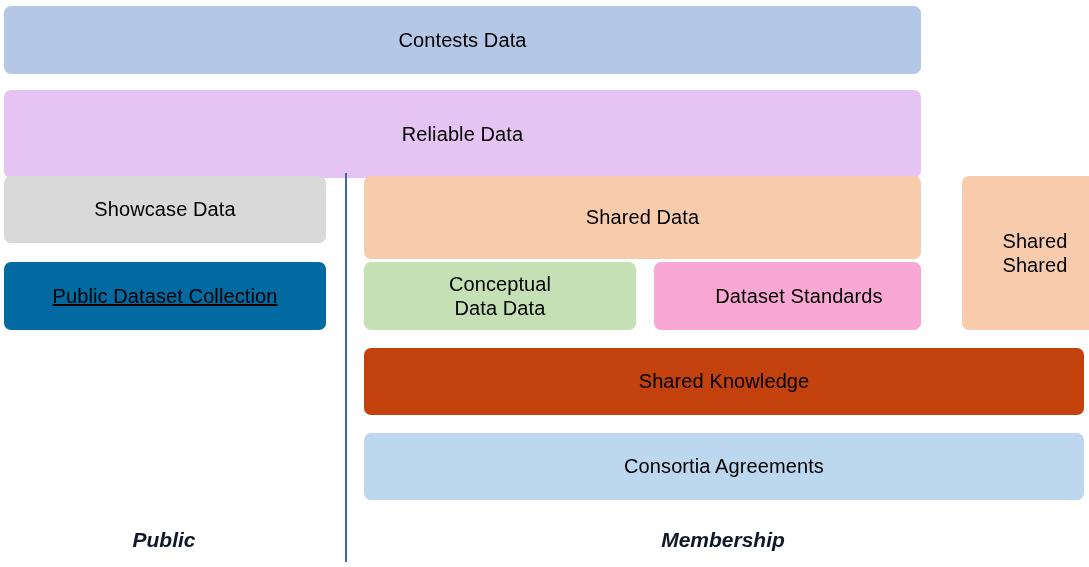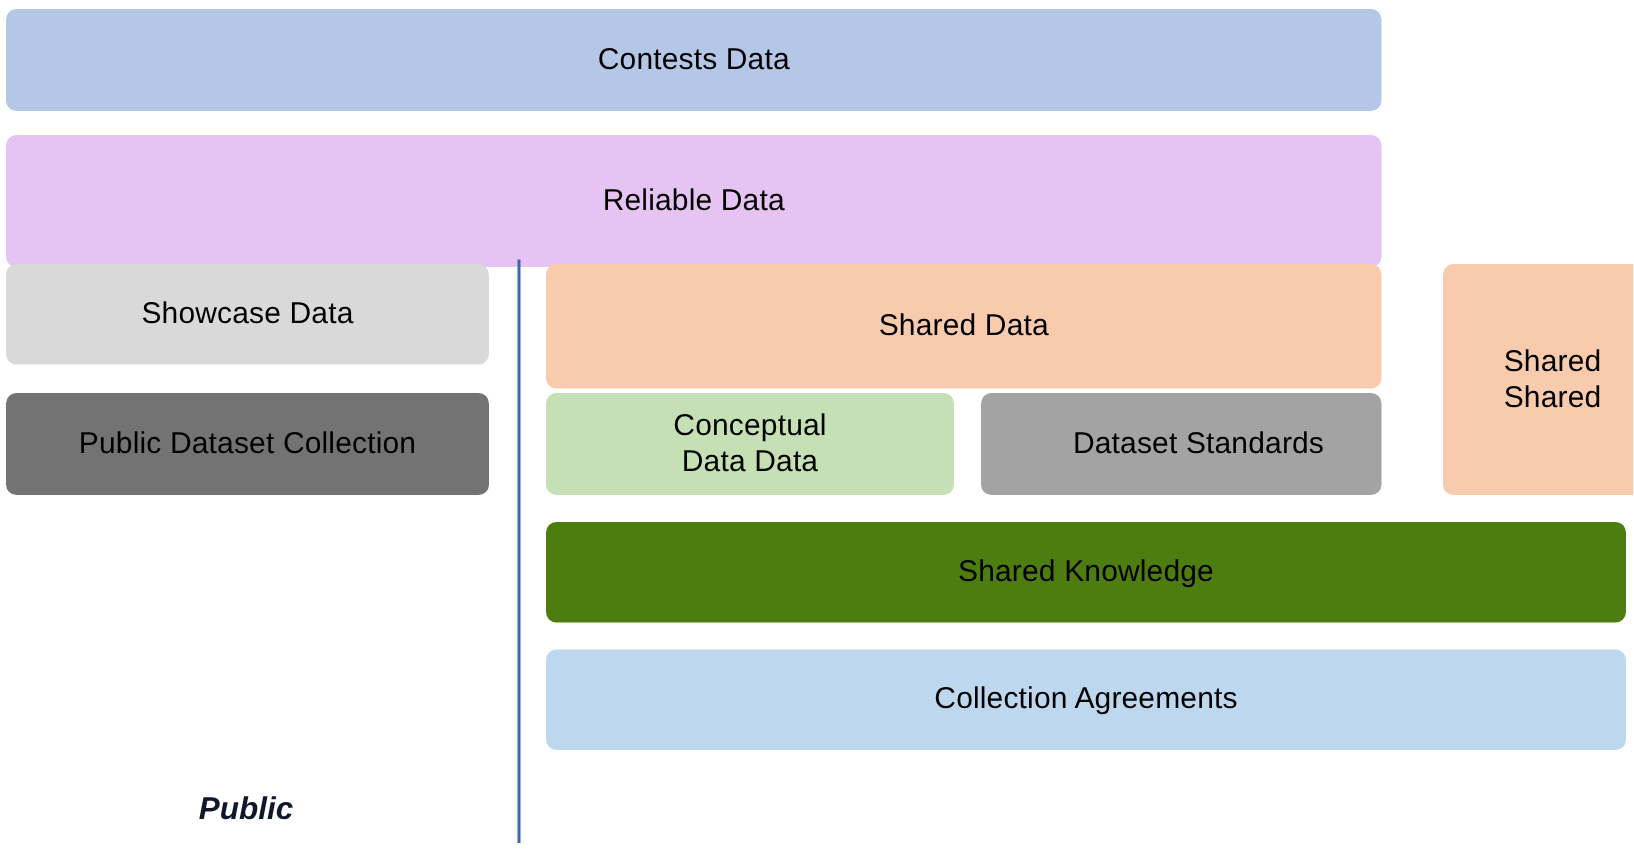--- a/index.html
+++ b/index.html
@@ -81,21 +81,21 @@
   </div>
 
   <div class="box" id="box-reliable-data" style="background:#E5C3F2;">
     <span class="label">Reliable Data</span>
   </div>
 
   <div class="box" id="box-showcase-data" style="background:#D9D9D9;">
     <span class="label">Showcase Data</span>
   </div>
 
-  <div class="box" id="box-public-dataset" style="background:#737373;">
+  <div class="box" id="box-public-dataset" style="background:#0369a1;text-decoration:underline;">
     <span class="label">Public Dataset Collection</span>
   </div>
 
   <div class="box" id="box-shared-data" style="background:#F8CBAD;">
     <span class="label">Shared Data</span>
   </div>
 
   <div class="box" id="box-shared-model" style="background:#F8CBAD;margin-left:24px;">
     <span class="label">
       <span>Shared</span><br>
@@ -103,30 +103,31 @@
     </span>
   </div>
 
   <div class="box" id="box-conceptual-model" style="background:#C5E0B4;">
     <span class="label">
       <span>Conceptual</span><br>
       <span>Data Data</span>
     </span>
   </div>
 
-  <div class="box" id="box-dataset-standards" style="background:#a3a3a3;padding-left:31px;">
+  <div class="box" id="box-dataset-standards" style="background:#f9a8d4;padding-left:31px;">
     <span class="label">Dataset Standards</span>
   </div>
 
-  <div class="box" id="box-shared-knowledge" style="background:#4d7c0f;">
+  <div class="box" id="box-shared-knowledge" style="background:#c2410c;">
     <span class="label">Shared Knowledge</span>
   </div>
 
   <div class="box" id="box-consortia-agreements" style="background:#BDD7EE;">
-    <span class="label">Collection Agreements</span>
+    <span class="label">Consortia Agreements</span>
   </div>
 
   <div class="divider" id="column-divider"></div>
 
   <div class="axis-label" id="label-public">Public</div>
 
+  <div class="axis-label" id="label-membership">Membership</div>
 
 </div>
 
 </body></html>

